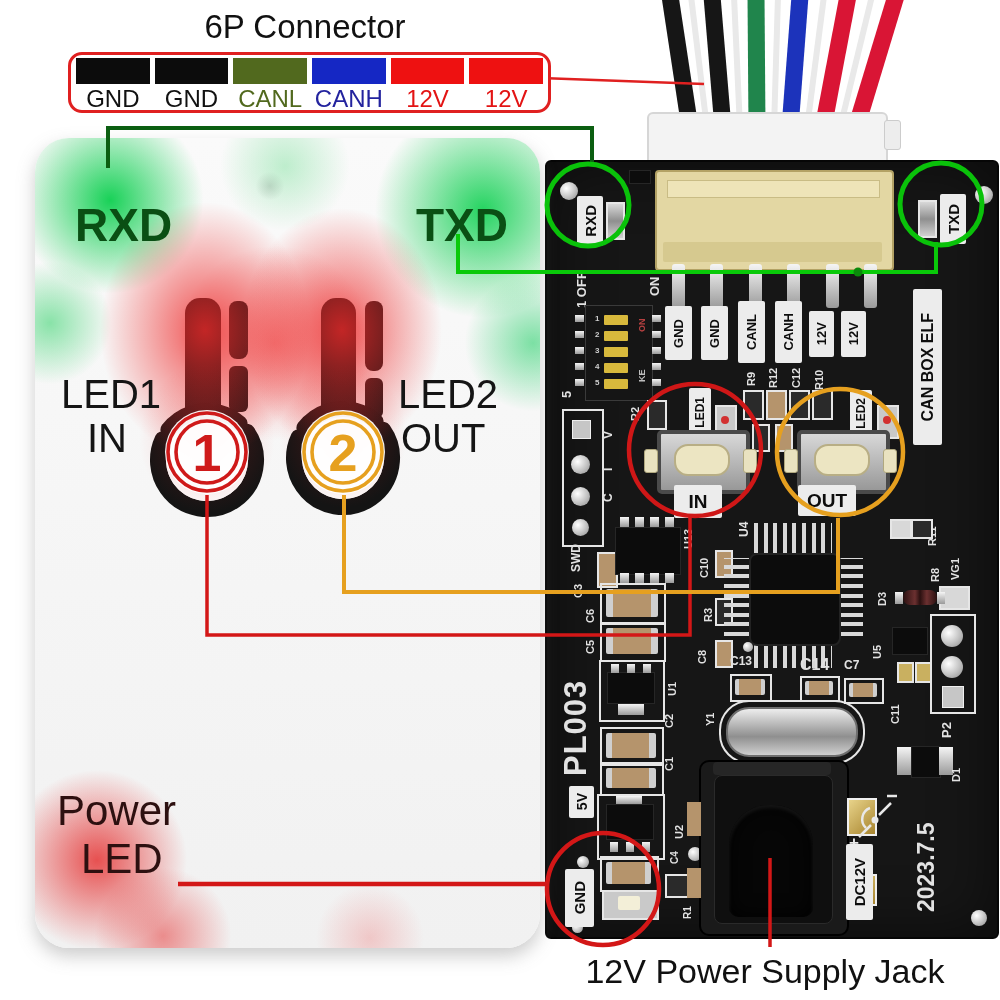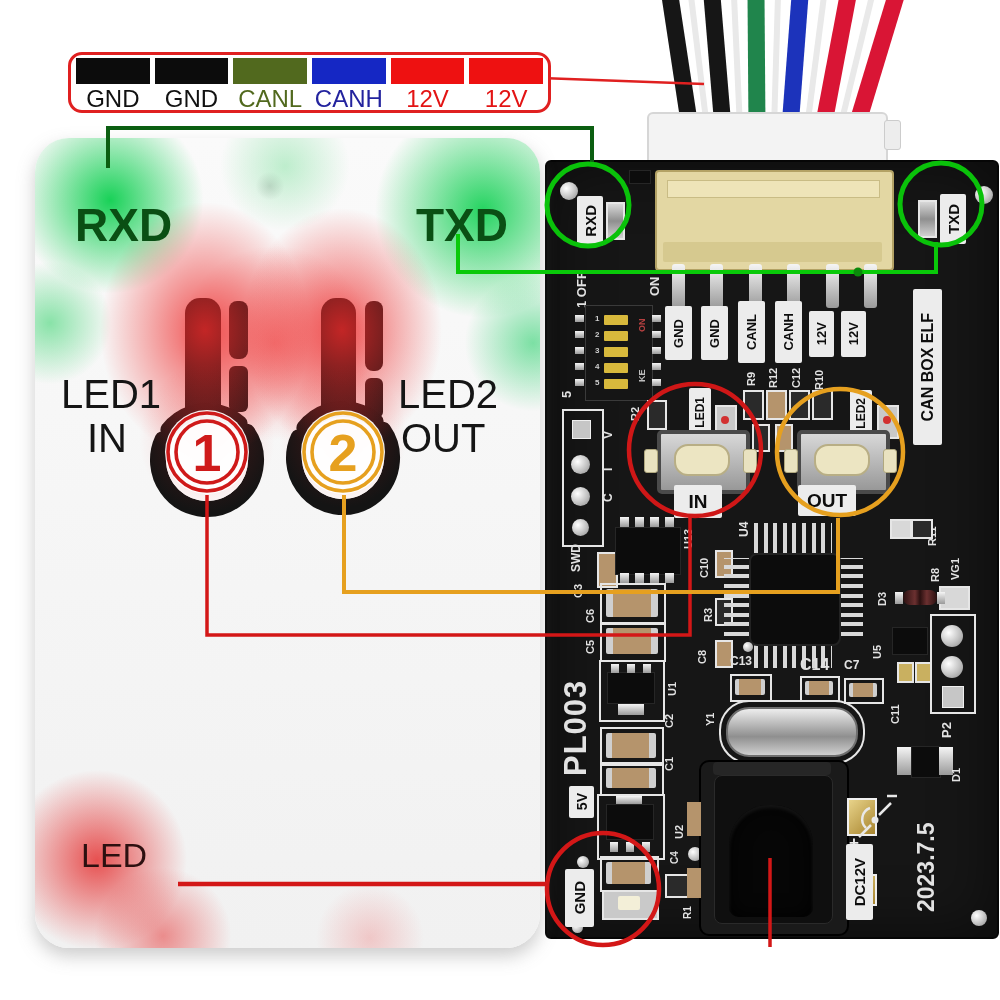--- a/index.html
+++ b/index.html
@@ -384,21 +384,22 @@
         <text x="308" y="333" text-anchor="middle" font-size="52" font-weight="bold" fill="#e6a01f">2</text>
       </g>
     </svg>
 
     <div class="cardtext" style="left:40px;top:64px;font-size:46px;font-weight:600;color:#0a4f14">RXD</div>
     <div class="cardtext" style="left:381px;top:64px;font-size:46px;font-weight:600;color:#0a4f14">TXD</div>
     <div class="cardtext" style="left:26px;top:236px;font-size:40px">LED1</div>
     <div class="cardtext" style="left:52px;top:280px;font-size:40px">IN</div>
     <div class="cardtext" style="left:363px;top:236px;font-size:40px">LED2</div>
     <div class="cardtext" style="left:366px;top:280px;font-size:40px">OUT</div>
-    <div class="cardtext" style="left:46px;top:700px;font-size:34px;color:#2d1010">LED</div>
+    <div class="cardtext" style="left:22px;top:652px;font-size:42px;color:#2d1010">Power</div>
+    <div class="cardtext" style="left:46px;top:700px;font-size:42px;color:#2d1010">LED</div>
   </div>
 
   <svg class="abs" style="left:0;top:0;z-index:6;pointer-events:none" width="1000" height="1000" viewBox="0 0 1000 1000">
 
     <polyline points="108,168 108,128 592,128 592,165" fill="none" stroke="#0b5e11" stroke-width="4"></polyline>
 
     <polyline points="458,234 458,272 936,272 936,242" fill="none" stroke="#09c909" stroke-width="4"></polyline>
     <circle cx="858" cy="272" r="4.5" fill="#0a8a0a"></circle>
     <circle cx="588" cy="205" r="41" fill="none" stroke="#0ac20a" stroke-width="5"></circle>
     <circle cx="941" cy="204" r="41" fill="none" stroke="#0ac20a" stroke-width="5"></circle>
@@ -410,20 +411,21 @@
 
     <polyline points="344,495 344,592 838,592 838,518" fill="none" stroke="#e6a01f" stroke-width="4"></polyline>
     <circle cx="840" cy="452" r="63" fill="none" stroke="#e6a01f" stroke-width="4.5"></circle>
 
     <line x1="178" y1="884" x2="549" y2="884" stroke="#d31717" stroke-width="4.5"></line>
     <circle cx="603" cy="889" r="56" fill="none" stroke="#d31717" stroke-width="4.5"></circle>
 
     <line x1="770" y1="858" x2="770" y2="947" stroke="#d31717" stroke-width="3.5"></line>
   </svg>
 
+  <div class="abs" style="left:105px;top:8px;width:400px;text-align:center;font-size:33px;color:#111;z-index:7">6P Connector</div>
 
   <div class="abs" style="left:68px;top:52px;width:467px;height:52px;border:3px solid #e02020;border-radius:14px;background:#fff;z-index:7;padding:3px 5px 0">
     <div style="display:flex;gap:5px">
       <div class="legend-cell">
           <div class="legend-bar" style="background:#0c0c0c"></div>
           <div class="legend-label" style="color:#111111">GND</div>
         </div>
       <div class="legend-cell">
           <div class="legend-bar" style="background:#0c0c0c"></div>
           <div class="legend-label" style="color:#111111">GND</div>
@@ -440,14 +442,15 @@
           <div class="legend-bar" style="background:#ee1111"></div>
           <div class="legend-label" style="color:#e31414">12V</div>
         </div>
       <div class="legend-cell">
           <div class="legend-bar" style="background:#ee1111"></div>
           <div class="legend-label" style="color:#e31414">12V</div>
         </div>
     </div>
   </div>
 
+  <div class="abs" style="left:555px;top:952px;width:420px;text-align:center;font-size:34px;color:#111;z-index:7">12V Power Supply Jack</div>
 
 </div>
 
 </body></html>

